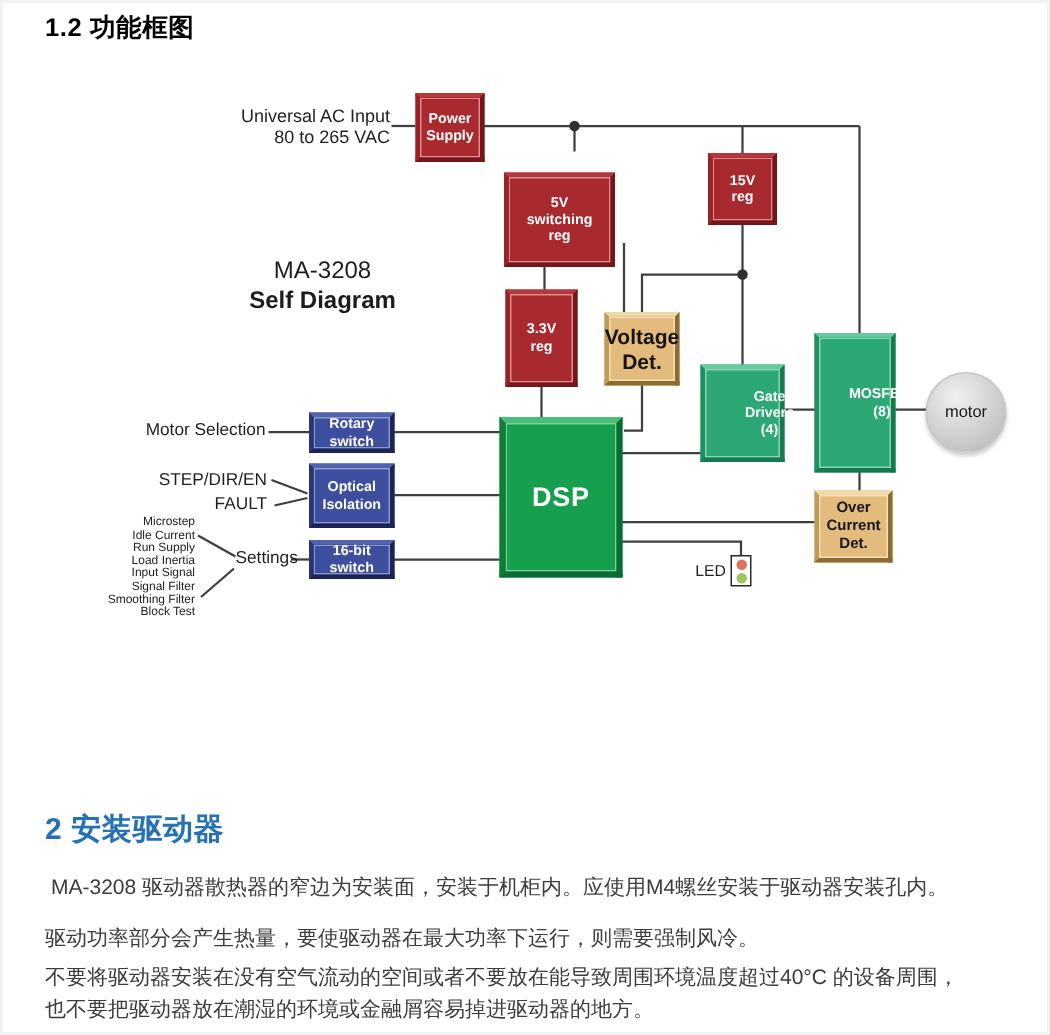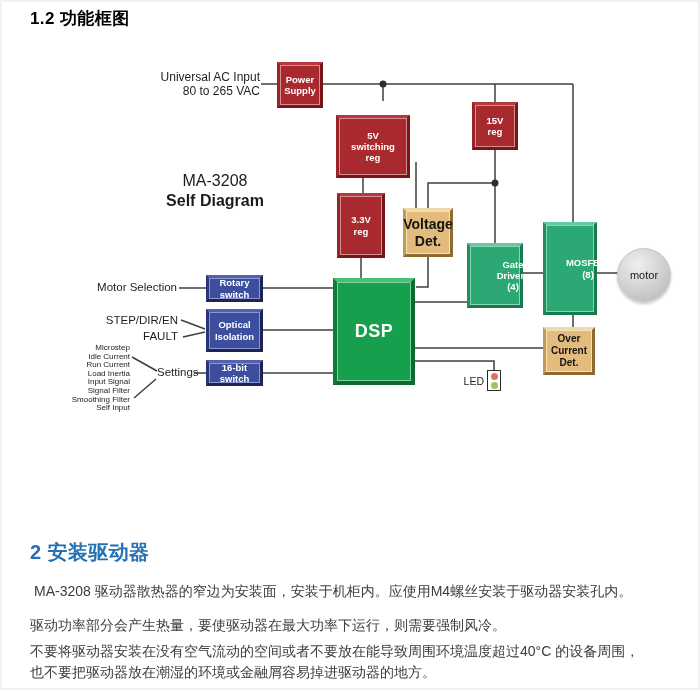--- a/index.html
+++ b/index.html
@@ -127,26 +127,26 @@
     <div class="t2">Self Diagram</div>
   </div>
 
   <div class="lbl motor-sel r">Motor Selection</div>
   <div class="lbl stepdir r">STEP/DIR/EN</div>
   <div class="lbl faultl r">FAULT</div>
 
   <div class="settings-list">
     <div>Microstep</div>
     <div>Idle Current</div>
-    <div>Run Current</div>
+    <div>Run Supply</div>
     <div>Load Inertia</div>
     <div>Input Signal</div>
     <div>Signal Filter</div>
     <div>Smoothing Filter</div>
-    <div>Self Input</div>
+    <div>Block Test</div>
   </div>
   <div class="lbl settingsl">Settings</div>
 
   <div class="lbl led-lbl r">LED</div>
   <div class="led-icon">
     <div class="led-dot led-red"></div>
     <div class="led-dot led-green"></div>
   </div>
 
   <div class="block red" style="left:277px; top:62px; width:46px; height:46px;">Power

